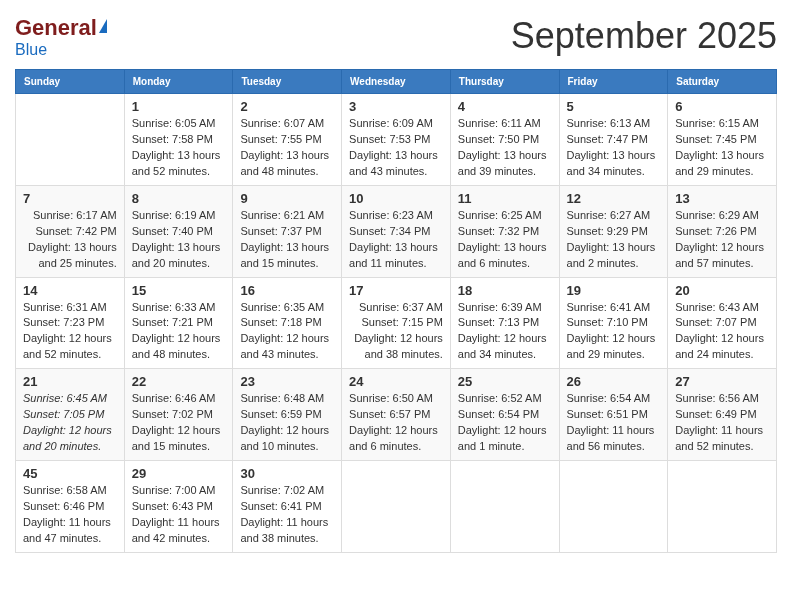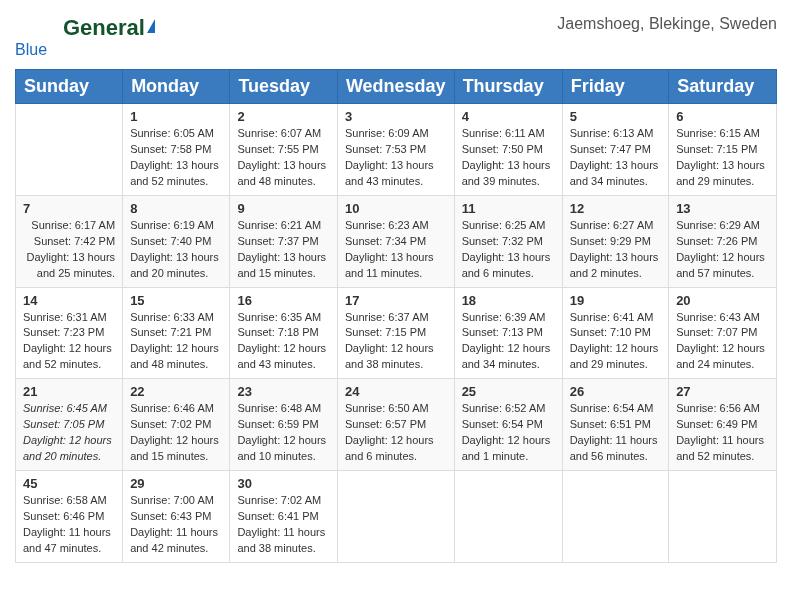--- a/index.html
+++ b/index.html
@@ -21,21 +21,21 @@
       flex-direction: column;
       align-items: flex-start;
     }
     .logo-text {
       display: flex;
       align-items: center;
       font-size: 22px;
       font-weight: bold;
       color: #333;
     }
-    .logo-general { color: #14532d; margin-left: 48px; }
+    .logo-general { color: #7f1d1d; }
     .logo-blue { color: #1a6bbf; text-align: right; }
     .logo-triangle {
       width: 0;
       height: 0;
       border-left: 8px solid transparent;
       border-bottom: 14px solid #1a6bbf;
       margin-left: 2px;
       margin-top: -4px;
     }
     .title-area {
@@ -53,21 +53,21 @@
     .calendar {
       width: 100%;
       border-collapse: collapse;
       border: 1px solid #ccc;
     }
     .calendar th {
       background-color: #3a7abf;
       color: #fff;
       text-align: left;
       padding: 6px 8px;
-      font-size: 18px;
+      font-size: 10px;
       border: 1px solid #2a6aaf;
     }
     .calendar td {
       vertical-align: top;
       border: 1px solid #ddd;
       padding: 5px 7px;
       width: 14.28%;
       min-height: 80px;
       background: #fff;
     }
@@ -95,21 +95,21 @@
 
 <div class="header">
   <div class="logo">
     <div class="logo-text">
       <span class="logo-general">General</span>
       <div class="logo-triangle"></div>
     </div>
     <span class="logo-blue">Blue</span>
   </div>
   <div class="title-area">
-    <div class="location">Jaemshoeg, Blekinge, Sweden</div>
+    <div class="month-title">September 2025</div>
   </div>
 </div>
 
 <table class="calendar">
   <thead>
     <tr>
     <th>Sunday</th>
         <th>Monday</th>
         <th>Tuesday</th>
         <th>Wednesday</th>
@@ -152,21 +152,21 @@
         <td>
           <div class="day-number">5</div>
           <div class="day-info" style="white-space: pre-line;">Sunrise: 6:13 AM
 Sunset: 7:47 PM
 Daylight: 13 hours
 and 34 minutes.</div>
         </td>
         <td>
           <div class="day-number">6</div>
           <div class="day-info" style="white-space: pre-line;">Sunrise: 6:15 AM
-Sunset: 7:15 PM
+Sunset: 7:45 PM
 Daylight: 13 hours
 and 29 minutes.</div>
         </td>
       </tr>
       <tr class="week-row">
         <td>
           <div class="day-number">7</div>
           <div class="day-info" style="white-space: pre-line; text-align: right;">Sunrise: 6:17 AM
 Sunset: 7:42 PM
 Daylight: 13 hours
@@ -232,21 +232,21 @@
         </td>
         <td>
           <div class="day-number">16</div>
           <div class="day-info" style="white-space: pre-line;">Sunrise: 6:35 AM
 Sunset: 7:18 PM
 Daylight: 12 hours
 and 43 minutes.</div>
         </td>
         <td>
           <div class="day-number">17</div>
-          <div class="day-info" style="white-space: pre-line;">Sunrise: 6:37 AM
+          <div class="day-info" style="white-space: pre-line; text-align: right;">Sunrise: 6:37 AM
 Sunset: 7:15 PM
 Daylight: 12 hours
 and 38 minutes.</div>
         </td>
         <td>
           <div class="day-number">18</div>
           <div class="day-info" style="white-space: pre-line;">Sunrise: 6:39 AM
 Sunset: 7:13 PM
 Daylight: 12 hours
 and 34 minutes.</div>

